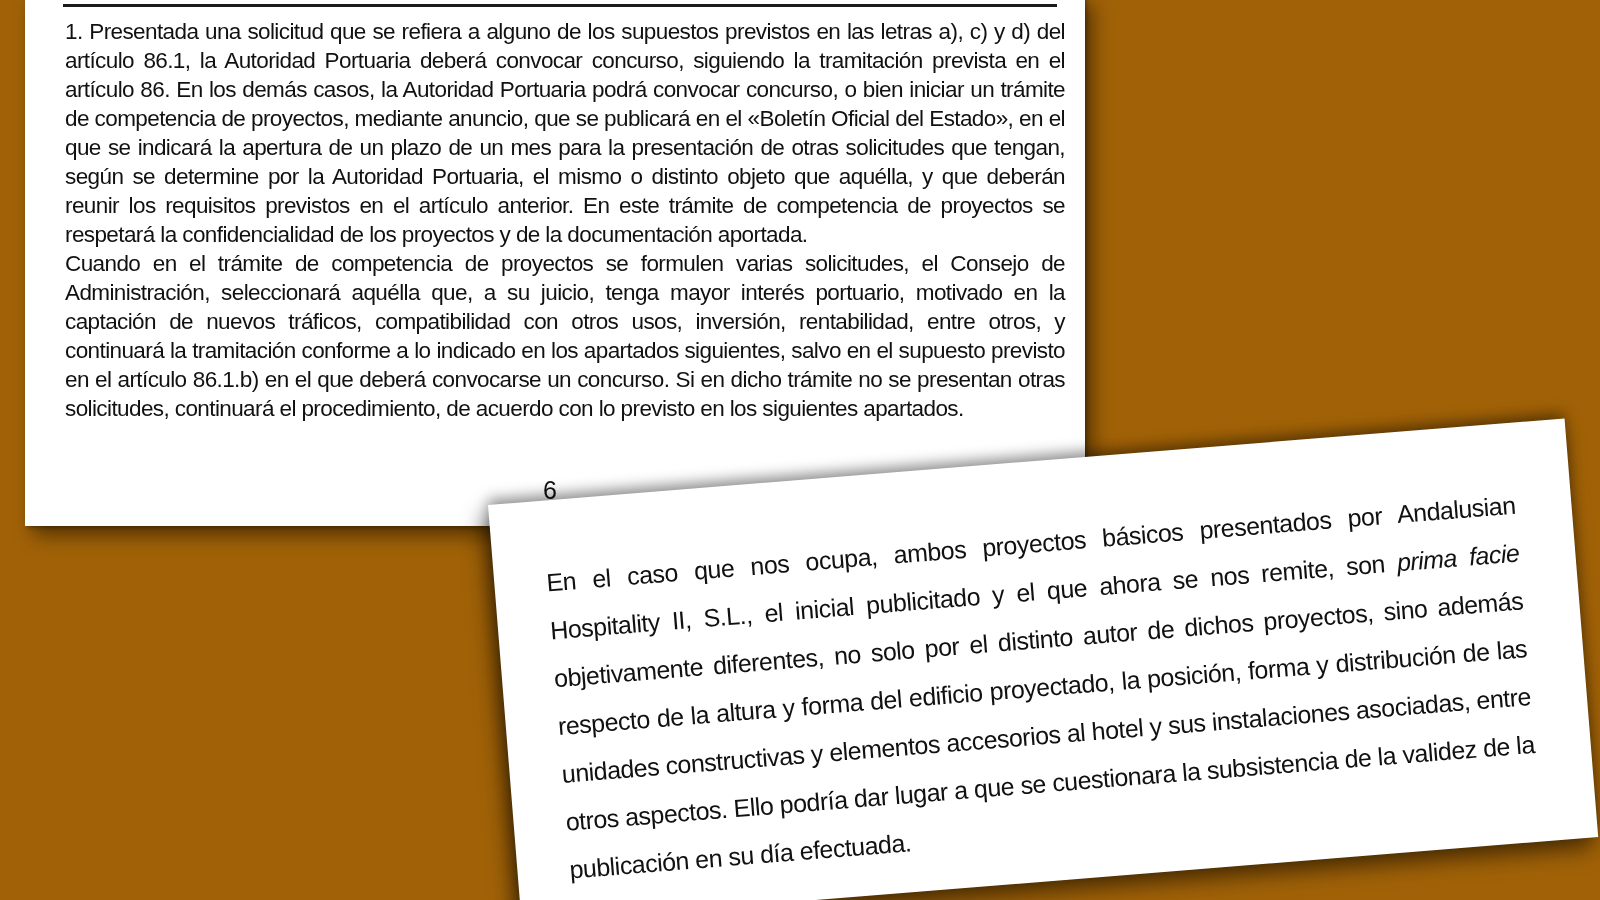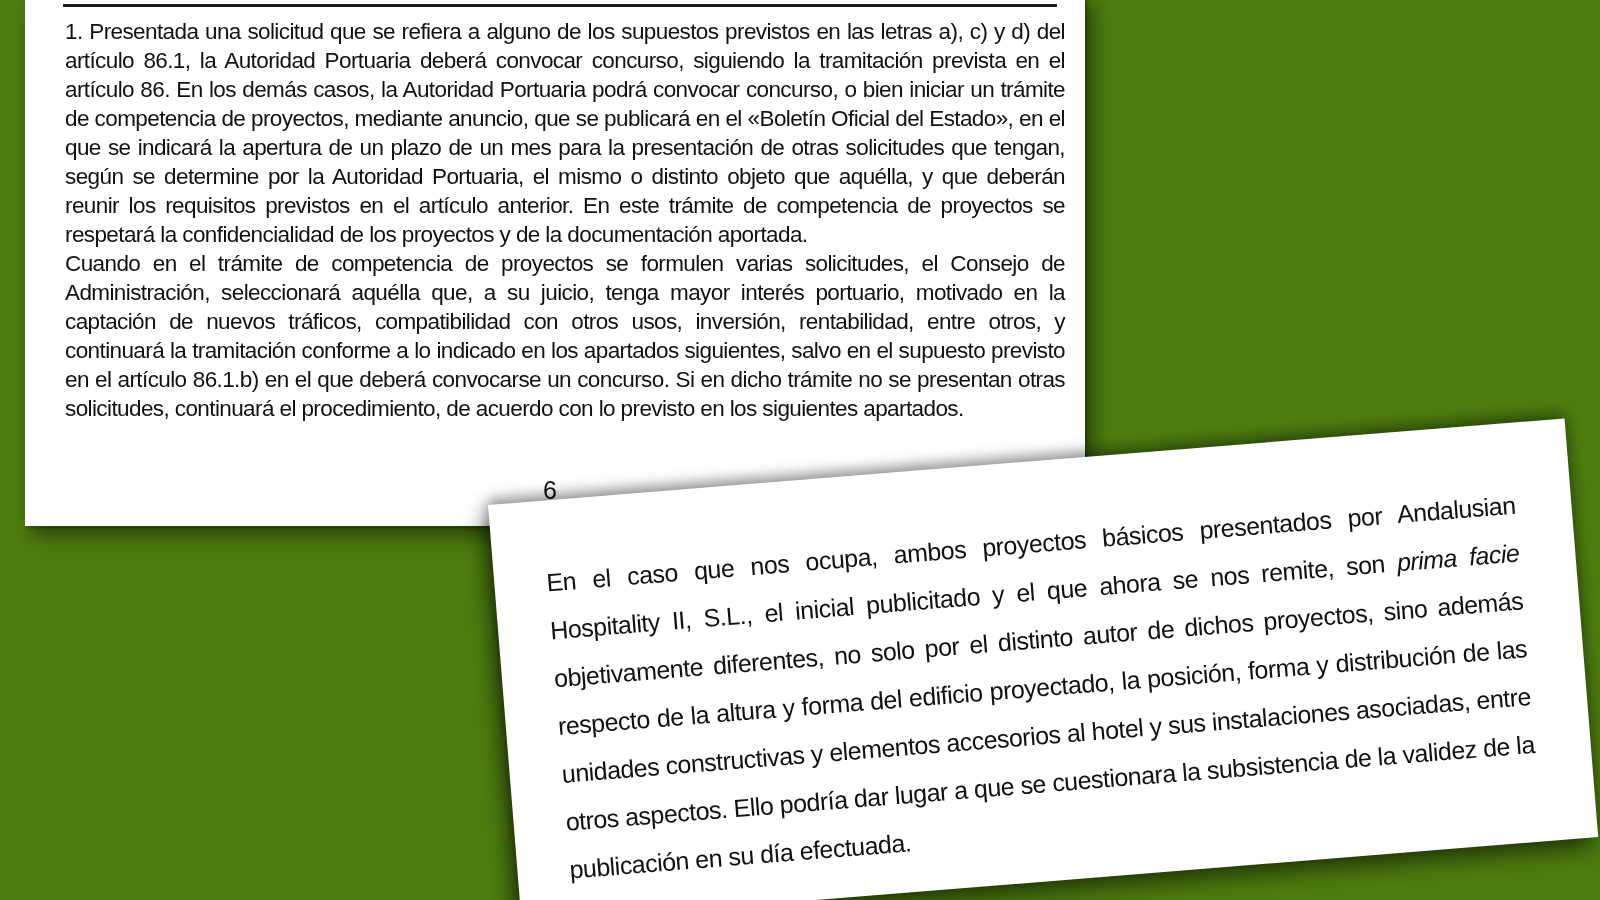--- a/index.html
+++ b/index.html
@@ -8,21 +8,21 @@
       width: 1600px;
       height: 900px;
       overflow: hidden;
       background: #bdbdbd;
       font-family: "Liberation Sans", "DejaVu Sans", sans-serif;
     }
     .stage {
       position: relative;
       width: 1600px;
       height: 900px;
-      background: #4d7c0f;
+      background: #a16207;
     }
     
     .clip-top {
       position: absolute;
       left: 25px;
       top: -6px;
       width: 1060px;
       height: 532px;
       background: #ffffff;
       box-shadow: 8px 10px 18px rgba(0,0,0,0.45), 2px 2px 4px rgba(0,0,0,0.3);

